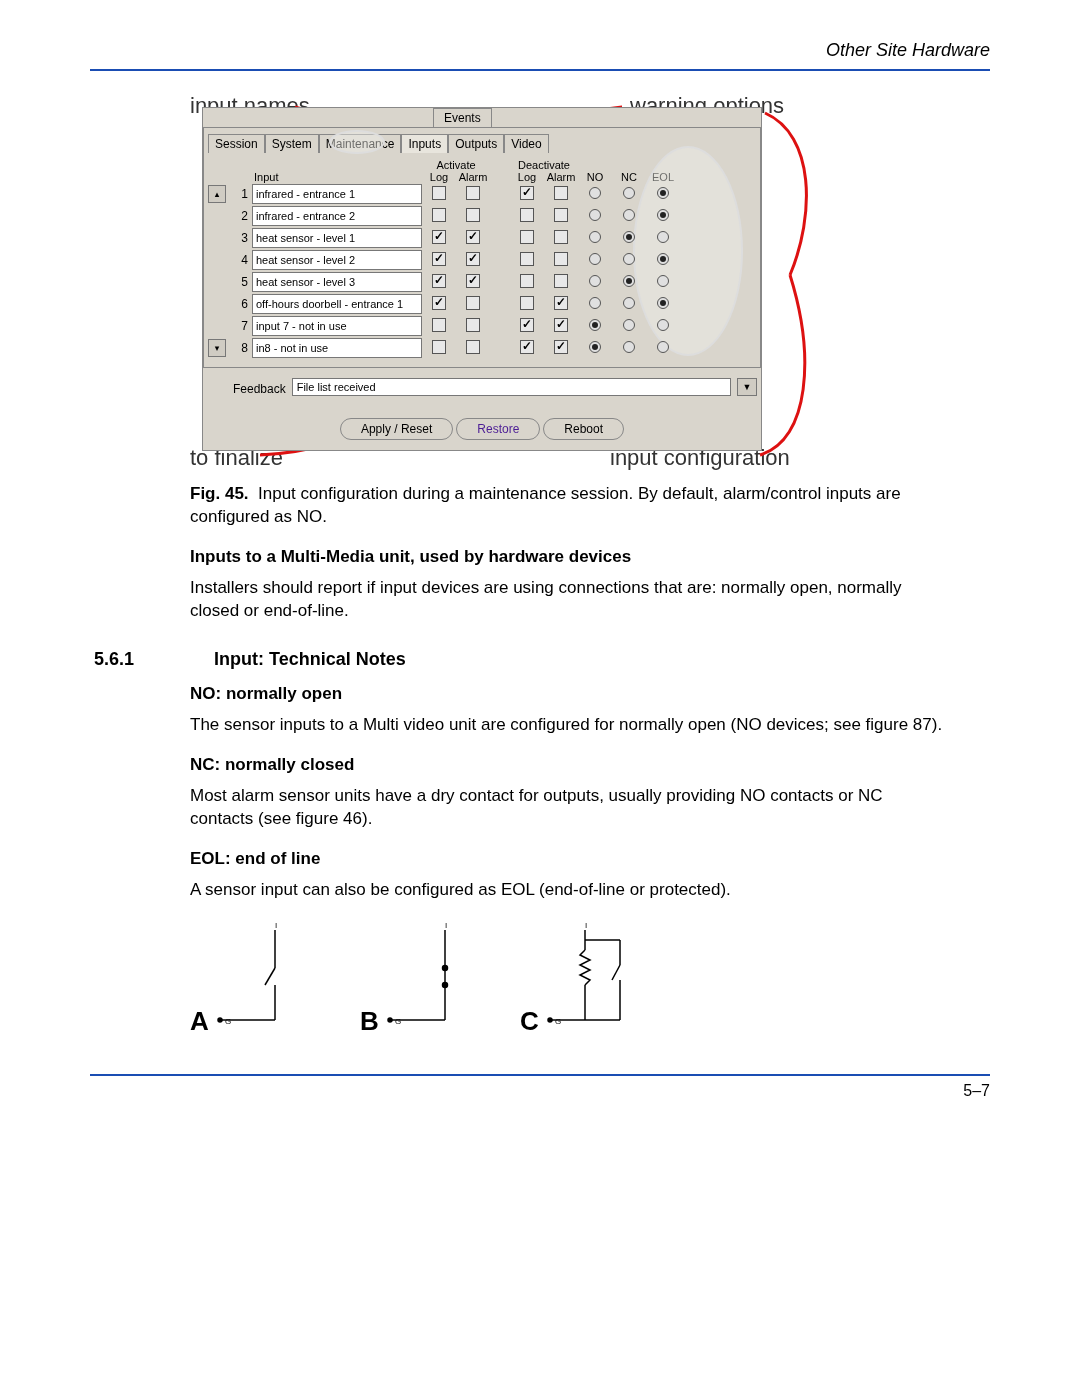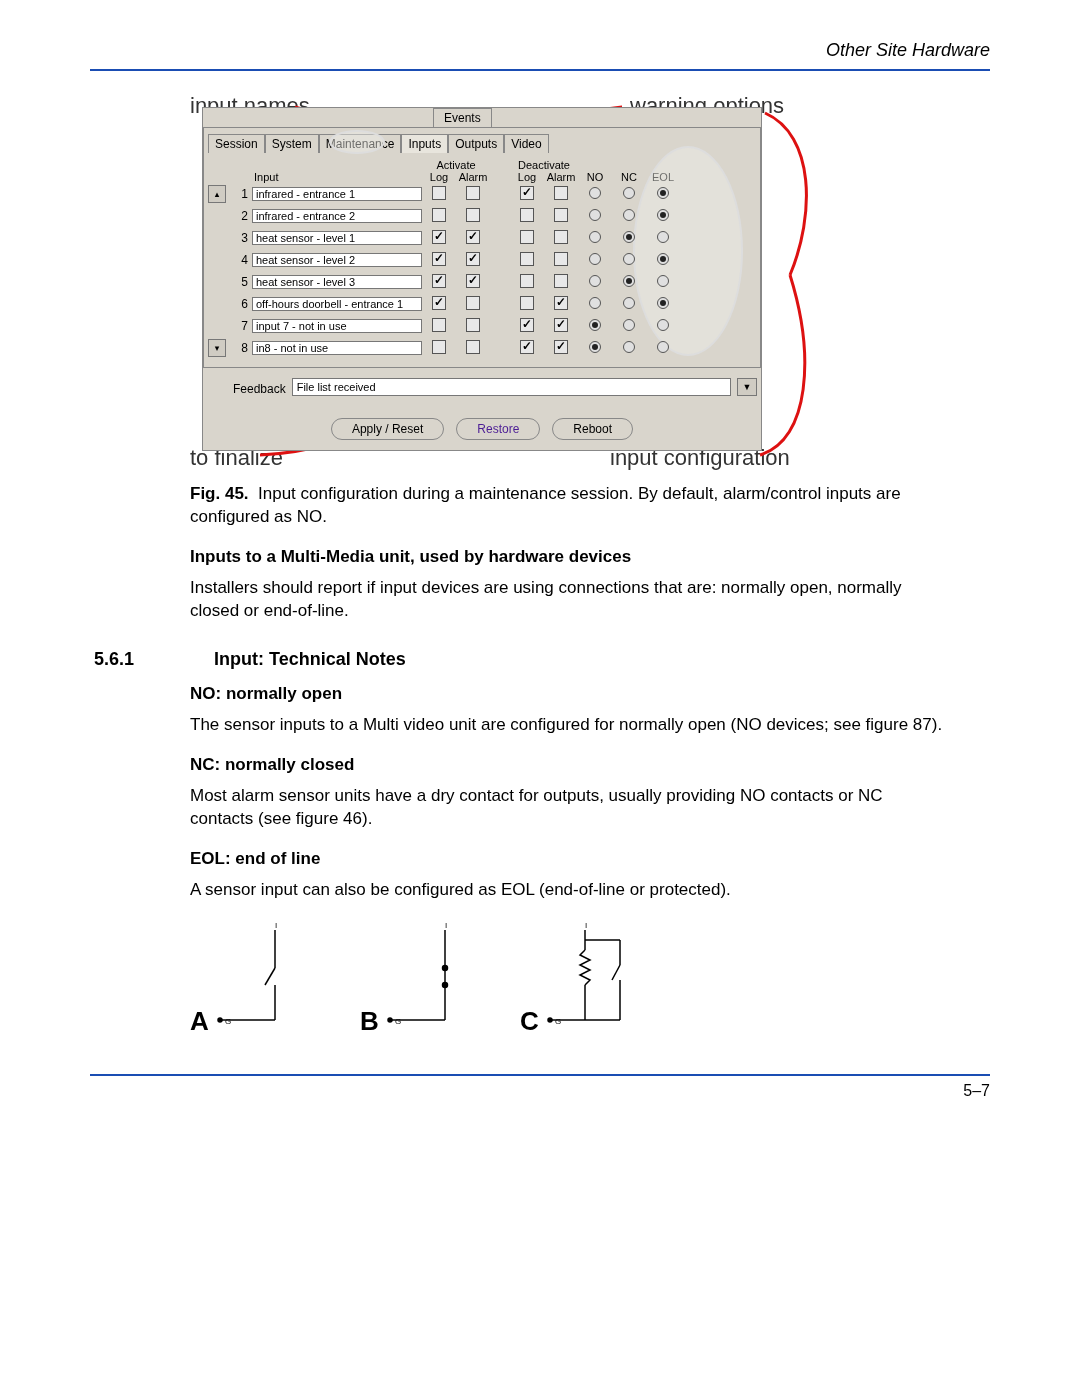--- a/index.html
+++ b/index.html
@@ -85,37 +85,37 @@
   }
   .row {
     display:grid;
     grid-template-columns: 22px 22px 170px 34px 34px 20px 34px 34px 34px 34px 34px;
     align-items:center;
     font-size:12px;
     height:22px;
   }
   .row .num { text-align:right; padding-right:4px; }
   .row input[type=text]{
-    width:100%; height:14px; font-size:11px;
+    width:100%; height:20px; font-size:11px;
     border:1px solid #777; padding:0 3px; background:#fff;
   }
   .cb { width:14px; height:14px; border:1px solid #555; display:inline-block; background:#e8e8e8; position:relative;}
   .cb.checked::after{
     content:"✓"; position:absolute; left:1px; top:-2px; font-size:12px; font-weight:bold;
   }
   .radio { width:12px;height:12px;border:1px solid #555;border-radius:50%;display:inline-block;background:#e0e0e0;position:relative;}
   .radio.sel::after{content:"";position:absolute;left:2px;top:2px;width:6px;height:6px;border-radius:50%;background:#222;}
   .cell-c{ text-align:center; }
   .scroll-btn{ width:18px;height:18px;border:1px solid #777;background:#d0ccc3;display:flex;align-items:center;justify-content:center;font-size:9px;}
   .feedback-row{
     display:flex; align-items:flex-end; gap:6px; margin:10px 4px 22px 30px; font-size:12px;
   }
   .feedback-row input{ flex:1; height:18px; border:1px solid #777; background:#fff; font-size:11px; padding:0 4px;}
   .fb-drop{ width:20px;height:18px;border:1px solid #777;background:#d0ccc3;display:flex;align-items:center;justify-content:center;font-size:9px;}
-  .btnrow{ display:flex; justify-content:center; gap:12px; margin-top:4px;}
+  .btnrow{ display:flex; justify-content:center; gap:3px; margin-top:4px;}
   .winbtn{
     border:1px solid #888; background:#d9d5cc; padding:3px 20px; font-size:12px; border-radius:12px;
   }
   .winbtn.disabled{ color:#4c1d95; }
   .oval-highlight{
     position:absolute; border:2px solid #ddd; background:rgba(240,240,235,0.45);
     border-radius:50%;
   }
   .arrow-svg{ position:absolute; pointer-events:none; }
   .caption { font-size:17px; line-height:1.35; margin:6px 0 18px 100px; max-width:760px; }

